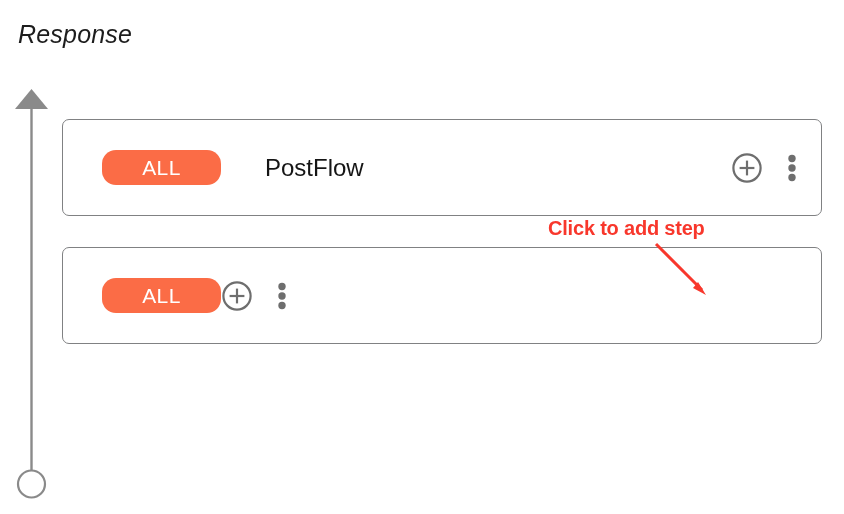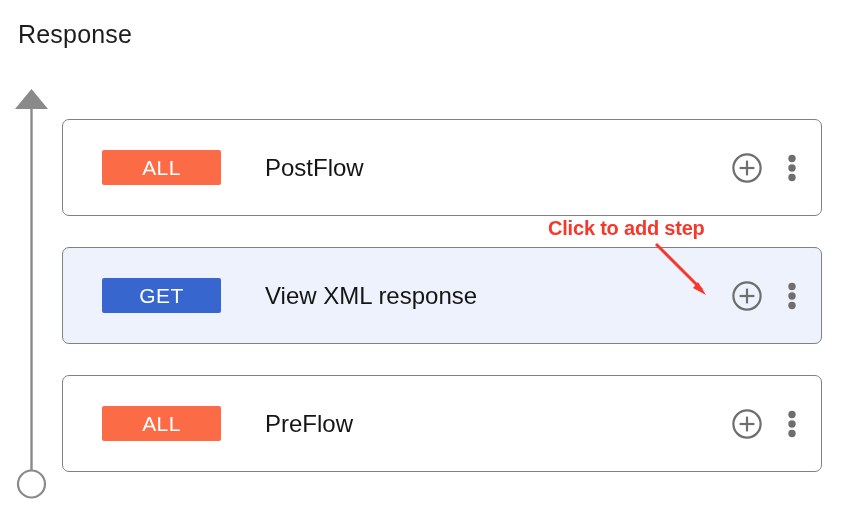--- a/index.html
+++ b/index.html
@@ -18,20 +18,21 @@
 
   
   .page-title {
     position: absolute;
     left: 18px;
     top: 20px;
     font-size: 25px;
     color: #1d1d1d;
     letter-spacing: 0.2px;
     white-space: nowrap;
+    font-style: italic;
   }
 
   
   .flow-axis {
     position: absolute;
     left: 10px;
     top: 88px;
     width: 44px;
     height: 412px;
   }
@@ -57,21 +58,21 @@
   }
   .flow-row + .flow-row { margin-top: 31px; }
   .flow-row.selected {
     background: #edf2fc;
   }
 
   .method-badge {
     flex: 0 0 auto;
     width: 119px;
     height: 35px;
-    border-radius: 2px;
+    border-radius: 14px;
     display: flex;
     align-items: center;
     justify-content: center;
     color: #ffffff;
     font-size: 21px;
     letter-spacing: 0.4px;
   }
   .badge-all { background: #fb6c46; }
   .badge-get { background: #3767ce; }
 
@@ -151,44 +152,23 @@
       <span class="icon-btn">
         <svg width="10" height="32" viewBox="0 0 10 32" xmlns="http://www.w3.org/2000/svg">
           <circle cx="5" cy="6.5" r="3.7" fill="#6e6e6e"></circle>
           <circle cx="5" cy="16" r="3.7" fill="#6e6e6e"></circle>
           <circle cx="5" cy="25.5" r="3.7" fill="#6e6e6e"></circle>
         </svg>
       </span>
     </div>
   </div>
 
-  <div class="flow-row selected">
-    <div class="method-badge badge-get">GET</div>
-    <div class="row-label">View XML response</div>
-    <div class="row-actions">
-      <span class="icon-btn">
-        <svg width="32" height="32" viewBox="0 0 32 32" xmlns="http://www.w3.org/2000/svg">
-          <circle cx="16" cy="16" r="13.6" fill="none" stroke="#6e6e6e" stroke-width="2.2"></circle>
-          <line x1="16" y1="8.6" x2="16" y2="23.4" stroke="#6e6e6e" stroke-width="2.2"></line>
-          <line x1="8.6" y1="16" x2="23.4" y2="16" stroke="#6e6e6e" stroke-width="2.2"></line>
-        </svg>
-      </span>
-      <span class="icon-btn">
-        <svg width="10" height="32" viewBox="0 0 10 32" xmlns="http://www.w3.org/2000/svg">
-          <circle cx="5" cy="6.5" r="3.7" fill="#6e6e6e"></circle>
-          <circle cx="5" cy="16" r="3.7" fill="#6e6e6e"></circle>
-          <circle cx="5" cy="25.5" r="3.7" fill="#6e6e6e"></circle>
-        </svg>
-      </span>
-    </div>
-  </div>
 
   <div class="flow-row">
     <div class="method-badge badge-all">ALL</div>
-    <div class="row-label">PreFlow</div>
     <div class="row-actions">
       <span class="icon-btn">
         <svg width="32" height="32" viewBox="0 0 32 32" xmlns="http://www.w3.org/2000/svg">
           <circle cx="16" cy="16" r="13.6" fill="none" stroke="#6e6e6e" stroke-width="2.2"></circle>
           <line x1="16" y1="8.6" x2="16" y2="23.4" stroke="#6e6e6e" stroke-width="2.2"></line>
           <line x1="8.6" y1="16" x2="23.4" y2="16" stroke="#6e6e6e" stroke-width="2.2"></line>
         </svg>
       </span>
       <span class="icon-btn">
         <svg width="10" height="32" viewBox="0 0 10 32" xmlns="http://www.w3.org/2000/svg">

